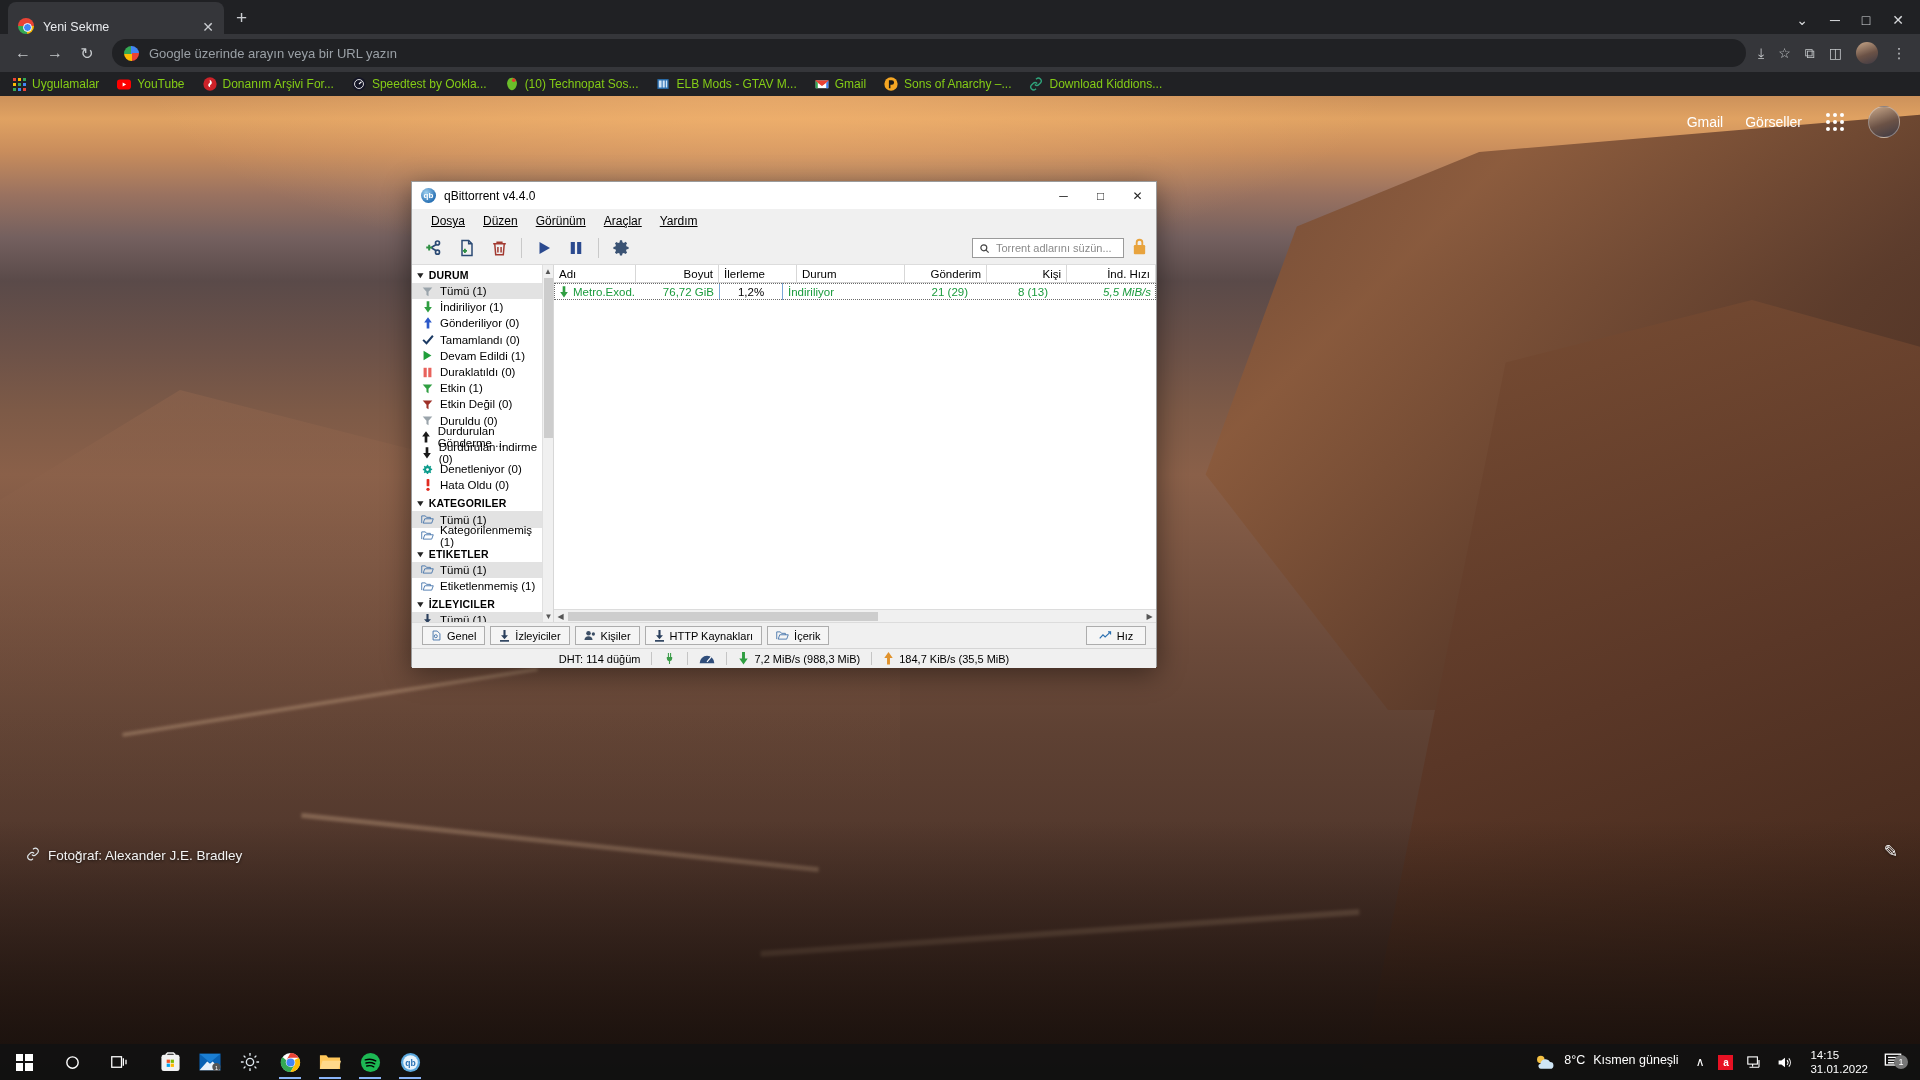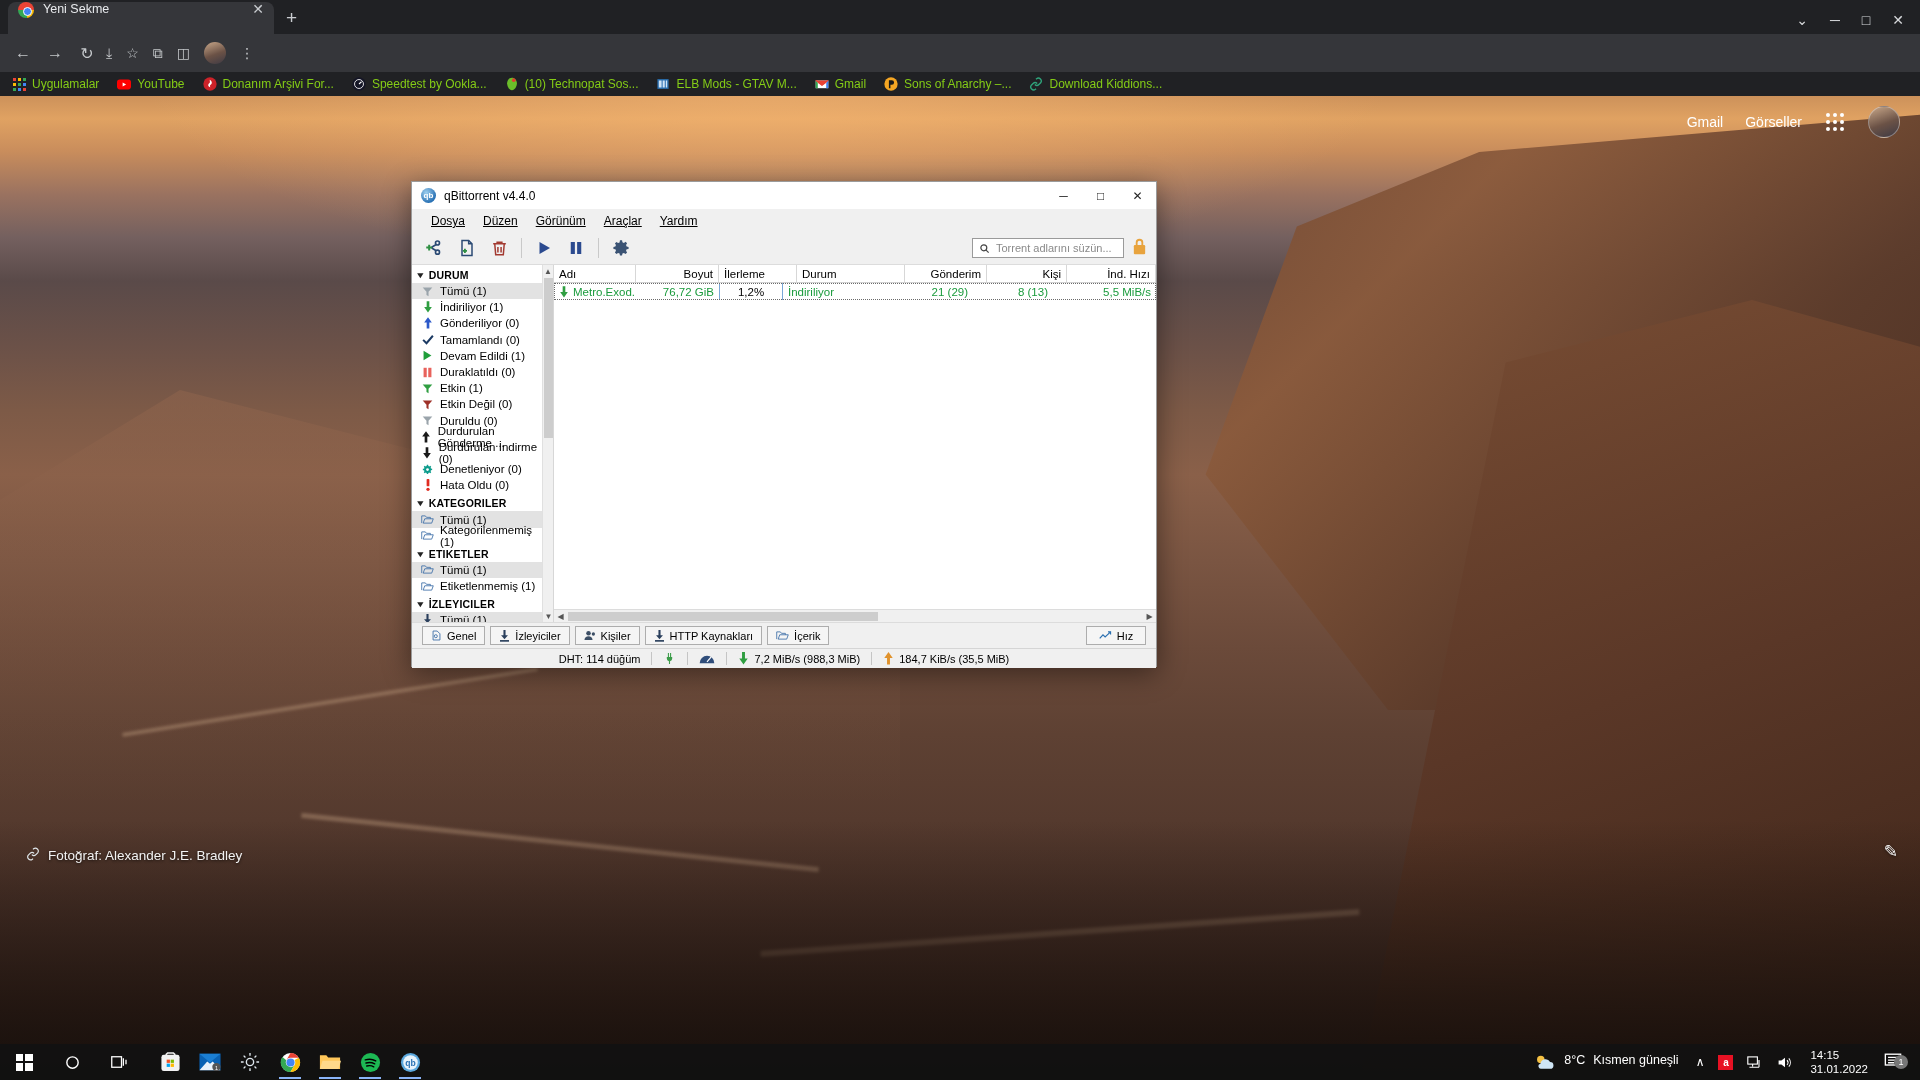--- a/index.html
+++ b/index.html
@@ -77,22 +77,22 @@
     text-shadow: 0 1px 3px rgba(0,0,0,0.7);
   }
 
   
   #browser { position: absolute; left: 0; top: 0; width: 1920px; height: 96px; }
   #tabstrip {
     position: relative; height: 34px; background: #202124;
     display: flex; align-items: flex-end; padding-left: 8px;
   }
   .tab {
-    display: flex; align-items: flex-start; gap: 9px;
-    height: 32px; width: 266px; padding: 0 10px;
+    display: flex; align-items: flex-end; gap: 9px;
+    height: 32px; width: 216px; padding: 0 10px;
     background: #35363a; border-radius: 8px 8px 0 0; color: #e8eaed; font-size: 12.5px;
   }
   .tab .tab-title { flex: 1; white-space: nowrap; overflow: hidden; text-overflow: ellipsis; }
   .tab-close { color: #c9ccd0; font-size: 14px; line-height: 1; cursor: default; }
   .chrome-logo {
     width: 16px; height: 16px; border-radius: 50%;
     background: conic-gradient(from -30deg, #ea4335 0deg 120deg, #fbbc05 120deg 200deg, #34a853 200deg 300deg, #ea4335 300deg 360deg);
     position: relative;
   }
   .chrome-logo::after {
@@ -318,20 +318,24 @@
       <span>─</span>
       <span>□</span>
       <span>✕</span>
     </div>
   </div>
 
   <div id="toolbar">
     <span class="nav-btn">←</span>
     <span class="nav-btn">→</span>
     <span class="nav-btn">↻</span>
+    <div id="omnibox">
+      <span class="g-dot"></span>
+      <span>Google üzerinde arayın veya bir URL yazın</span>
+    </div>
     <div id="toolbar-right">
       <span>⤓</span>
       <span>☆</span>
       <span>⧉</span>
       <span>◫</span>
       <span class="ext-avatar"></span>
       <span>⋮</span>
     </div>
   </div>
 
@@ -708,21 +712,21 @@
                   <path d="M4.4 0h3.2v7h3L6 13.5 1.4 7h3z"></path>
                 </svg>
               </span>
               <span>Metro.Exod...</span>
             </div>
             <div class="td r" style="width: 83px;">76,72 GiB</div>
             <div class="td c progress" style="width: 64px;">1,2%</div>
             <div class="td" style="width: 108px;">İndiriliyor</div>
             <div class="td r" style="width: 82px;">21 (29)</div>
             <div class="td r" style="width: 80px;">8 (13)</div>
-            <div class="td r" style="width: 78px; flex: 1 1 0%;">5,5 MiB/s</div>
+            <div class="td r" style="width: 78px; flex: 1 1 0%; font-style: italic;">5,5 MiB/s</div>
           </div>
         </div>
       <div id="hscroll">
         <span class="hs-arrow">◀</span>
         <div id="hs-thumb"></div>
         <span class="hs-arrow" style="position:absolute;right:0;">▶</span>
       </div>
     </div>
   </div>
 

